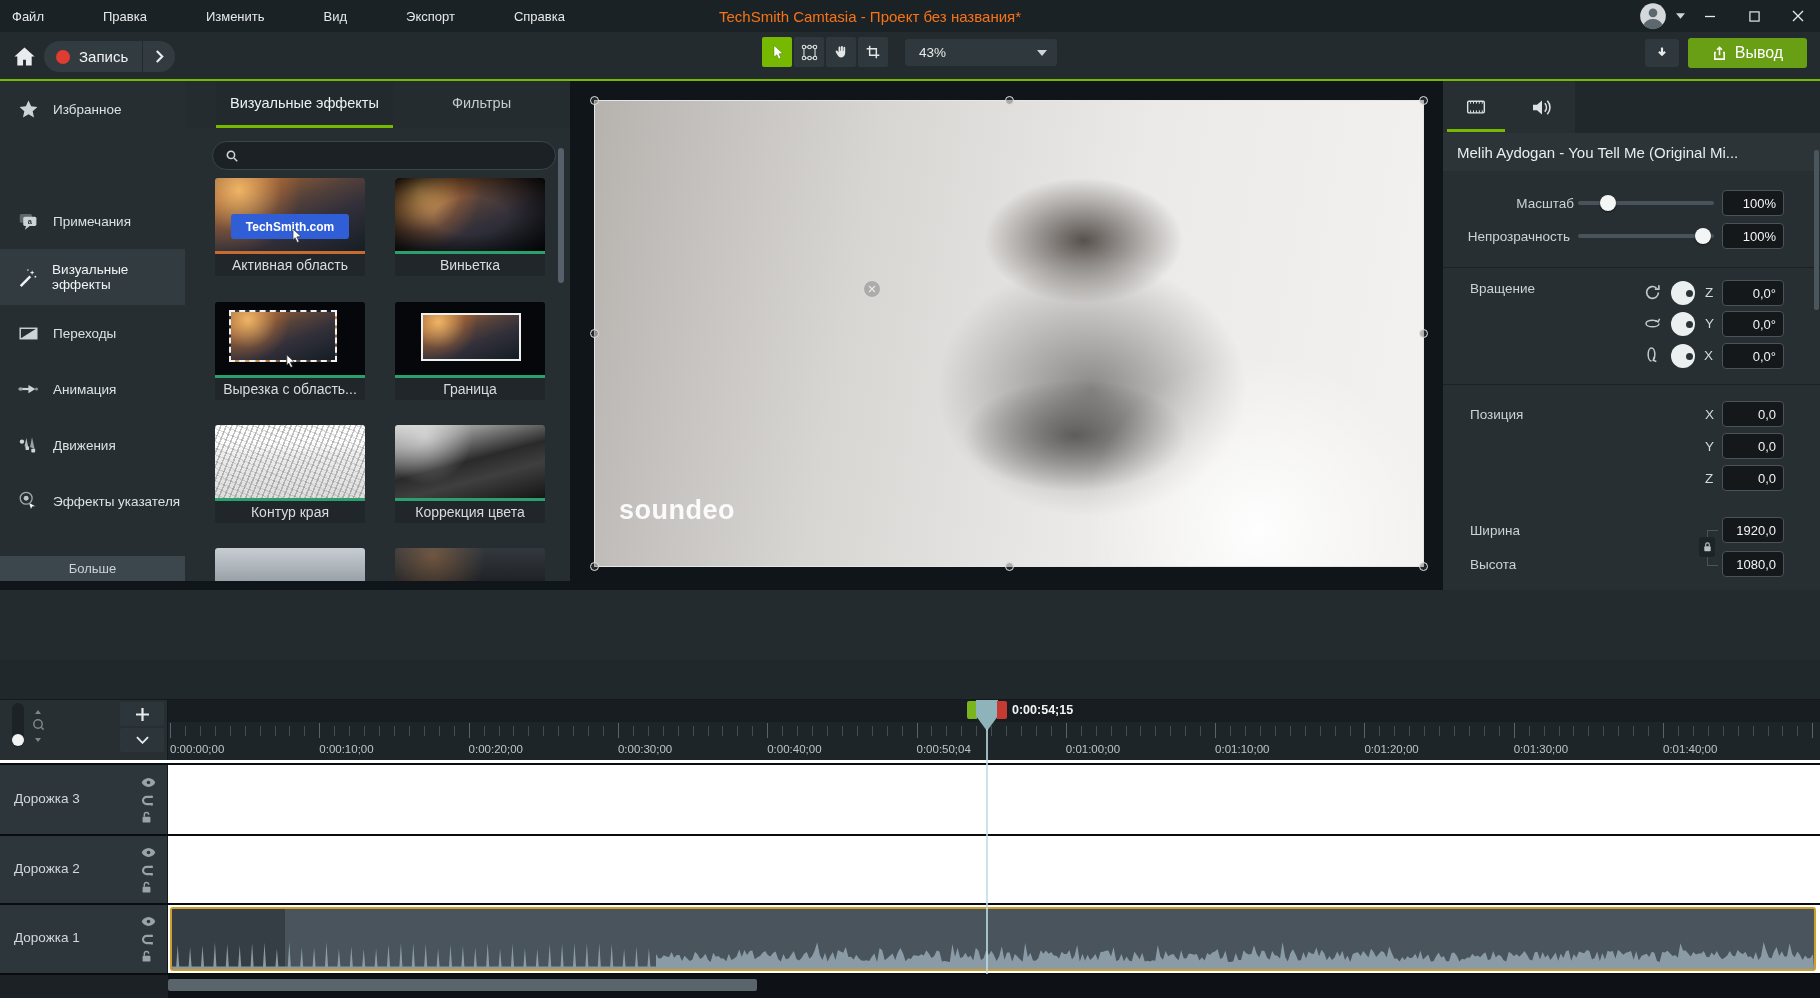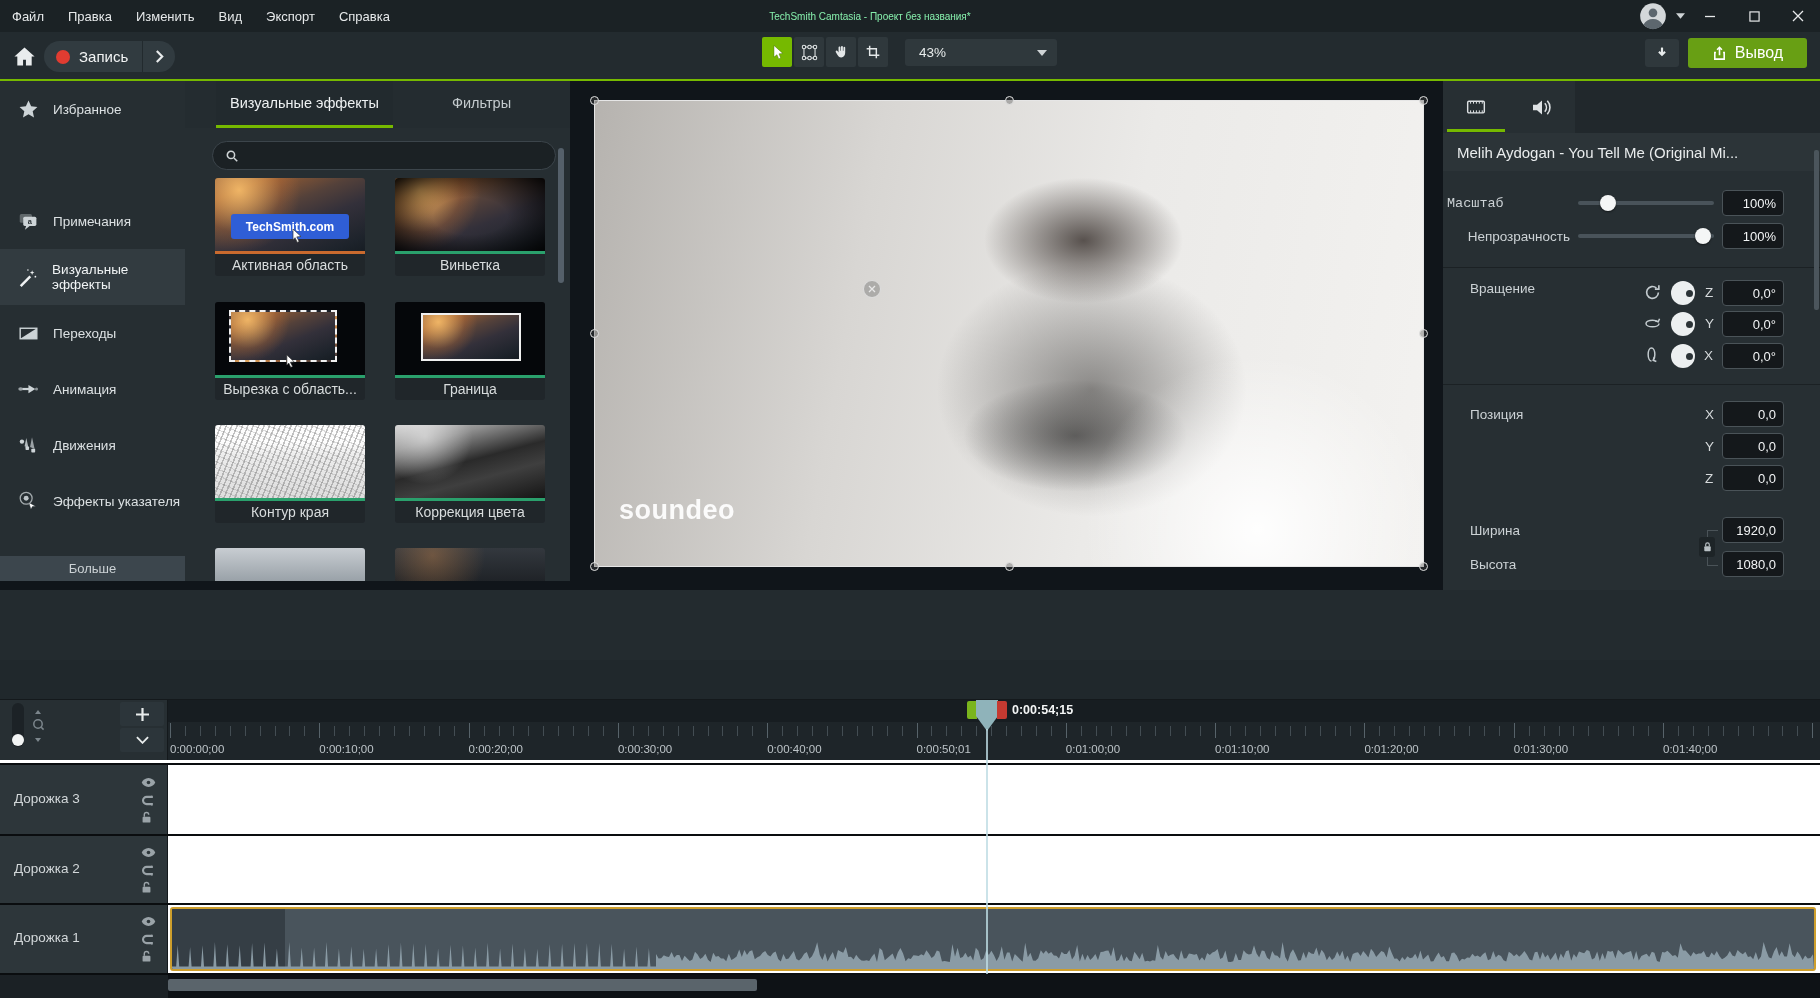--- a/index.html
+++ b/index.html
@@ -31,29 +31,29 @@
   .tick{position:absolute;width:1px;background:#434d53;}
   .tick.big{background:#57636a;}
   .winbtn{width:44px;height:32px;display:flex;align-items:center;justify-content:center;color:#e8eaeb;}
 </style>
 </head>
 <body>
 
 <div id="app" style="--accent-green: #76b900; --export-green: #689f14; --record-red: #e03c31; --selection-yellow: #cd9e2c; --playhead-teal: #8fb3ba;">
 
   <div class="abs flex" style="left:0;top:0;width:1820px;height:32px;background:#1b2225;">
-    <div class="flex" style="height:32px;">
+    <div class="flex" style="height:32px;gap:35px;">
       <div class="menu-item">Файл</div>
       <div class="menu-item">Правка</div>
       <div class="menu-item">Изменить</div>
       <div class="menu-item">Вид</div>
       <div class="menu-item">Экспорт</div>
       <div class="menu-item">Справка</div>
     </div>
-    <div class="abs" style="left:560px;top:0;width:620px;height:32px;display:flex;align-items:center;justify-content:center;font-size:10px;color:#86efac;white-space:nowrap;">TechSmith Camtasia - Проект без названия*</div>
+    <div class="abs" style="left:560px;top:0;width:620px;height:32px;display:flex;align-items:center;justify-content:center;font-size:15px;color:#f97316;white-space:nowrap;">TechSmith Camtasia - Проект без названия*</div>
     <div class="abs flex" style="right:0;top:0;height:32px;">
       <span class="ctr" style="width:30px;height:30px;margin-right:4px;">
         <svg width="28" height="28" viewBox="0 0 24 24">
             <circle cx="12" cy="12" r="11" fill="#d4d8da"></circle>
             <circle cx="12" cy="9.3" r="3.7" fill="#5d676e"></circle>
             <path d="M3.8 19.6c1.7-3.4 4.6-5 8.2-5s6.5 1.6 8.2 5a11 11 0 01-16.4 0z" fill="#5d676e"></path>
           </svg>
       </span>
       <span class="ctr" style="width:16px;height:32px;color:#cfd4d6;">
         <svg width="9" height="6" viewBox="0 0 10 6">
@@ -368,21 +368,21 @@
             <path d="M13.8 4.8a6.3 6.3 0 010 8.4M16.3 2.3a9.8 9.8 0 010 13.4" stroke="currentColor" stroke-width="1.6" fill="none"></path>
           </svg>
         </span>
     </div>
     <div class="abs" style="left:4px;top:48px;width:58px;height:3px;background:var(--accent-green,#76b900);"></div>
 
     <div class="abs flex" style="left:0;top:52px;width:377px;height:38px;background:#2c3438;">
       <span style="margin-left:14px;font-size:15px;color:#e9eced;white-space:nowrap;overflow:hidden;width:354px;">Melih Aydogan - You Tell Me (Original Mi...</span>
     </div>
 
-    <div class="plabel" style="left:4px;top:115px;width:127px;font-family:Liberation Mono, monospace;">Масштаб</div>
+    <div class="plabel" style="left:4px;top:115px;width:127px;text-align:right;">Масштаб</div>
     <div class="sl-track" style="left:135px;top:120px;width:136px;"></div>
     <div class="sl-knob" style="left:157px;top:114px;"></div>
     <div class="vbox" style="left:279px;top:109px;">100%</div>
 
     <div class="plabel" style="left:0;top:148px;width:127px;text-align:right;">Непрозрачность</div>
     <div class="sl-track" style="left:135px;top:153px;width:136px;"></div>
     <div class="sl-knob" style="left:252px;top:147px;"></div>
     <div class="vbox" style="left:279px;top:142px;">100%</div>
 
     <div class="abs" style="left:0;top:186px;width:377px;height:1px;background:#1b2124;"></div>
@@ -630,21 +630,21 @@
         <span class="tick" style="left:1584.6px;top:26px;height:10px;"></span>
         <span class="tick" style="left:1599.5px;top:26px;height:10px;"></span>
         <span class="tick" style="left:1614.4px;top:26px;height:10px;"></span>
         <span class="tick" style="left:1629.4px;top:26px;height:10px;"></span>
         <span class="tick big" style="left:1644.3px;top:23px;height:15px;"></span>
         <span class="ruler-label" style="left:2.0px;">0:00:00;00</span>
         <span class="ruler-label" style="left:151.3px;">0:00:10;00</span>
         <span class="ruler-label" style="left:300.6px;">0:00:20;00</span>
         <span class="ruler-label" style="left:449.9px;">0:00:30;00</span>
         <span class="ruler-label" style="left:599.2px;">0:00:40;00</span>
-        <span class="ruler-label" style="left:748.5px;">0:00:50;01</span>
+        <span class="ruler-label" style="left:748.5px;">0:00:50;04</span>
         <span class="ruler-label" style="left:897.8px;">0:01:00;00</span>
         <span class="ruler-label" style="left:1047.1px;">0:01:10;00</span>
         <span class="ruler-label" style="left:1196.4px;">0:01:20;00</span>
         <span class="ruler-label" style="left:1345.7px;">0:01:30;00</span>
         <span class="ruler-label" style="left:1495.0px;">0:01:40;00</span>
       </div>
   </div>
 
   <div class="abs" style="left:0;top:760px;width:1820px;height:215px;background:#ffffff;">
 

